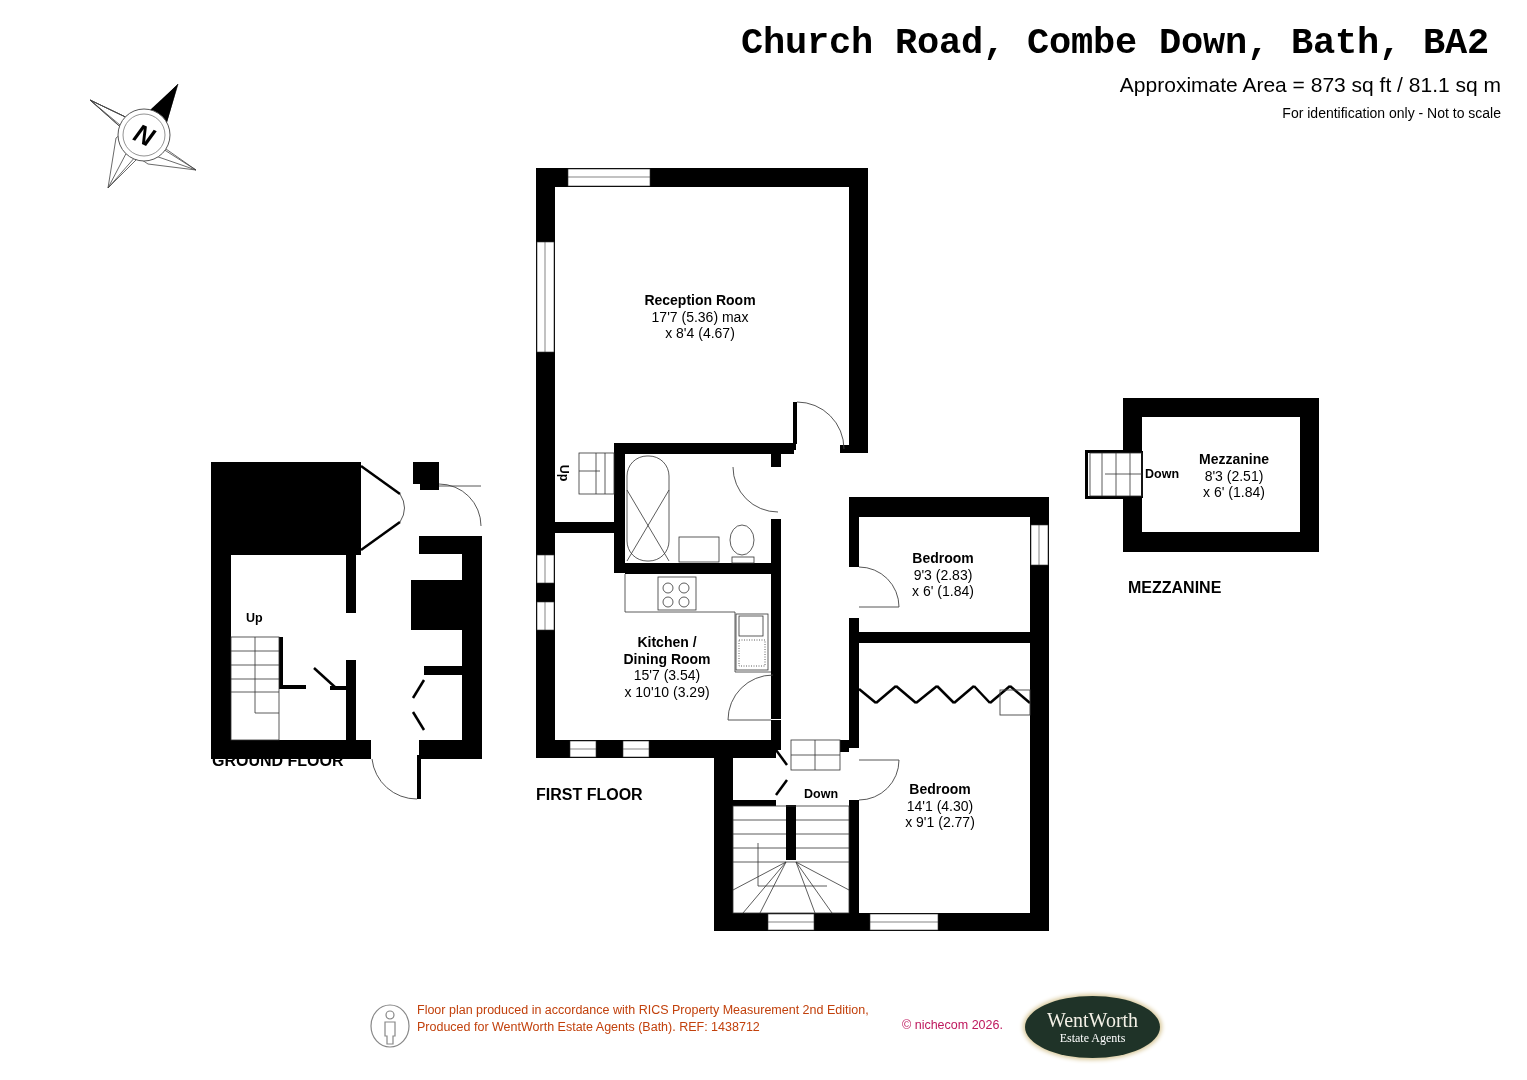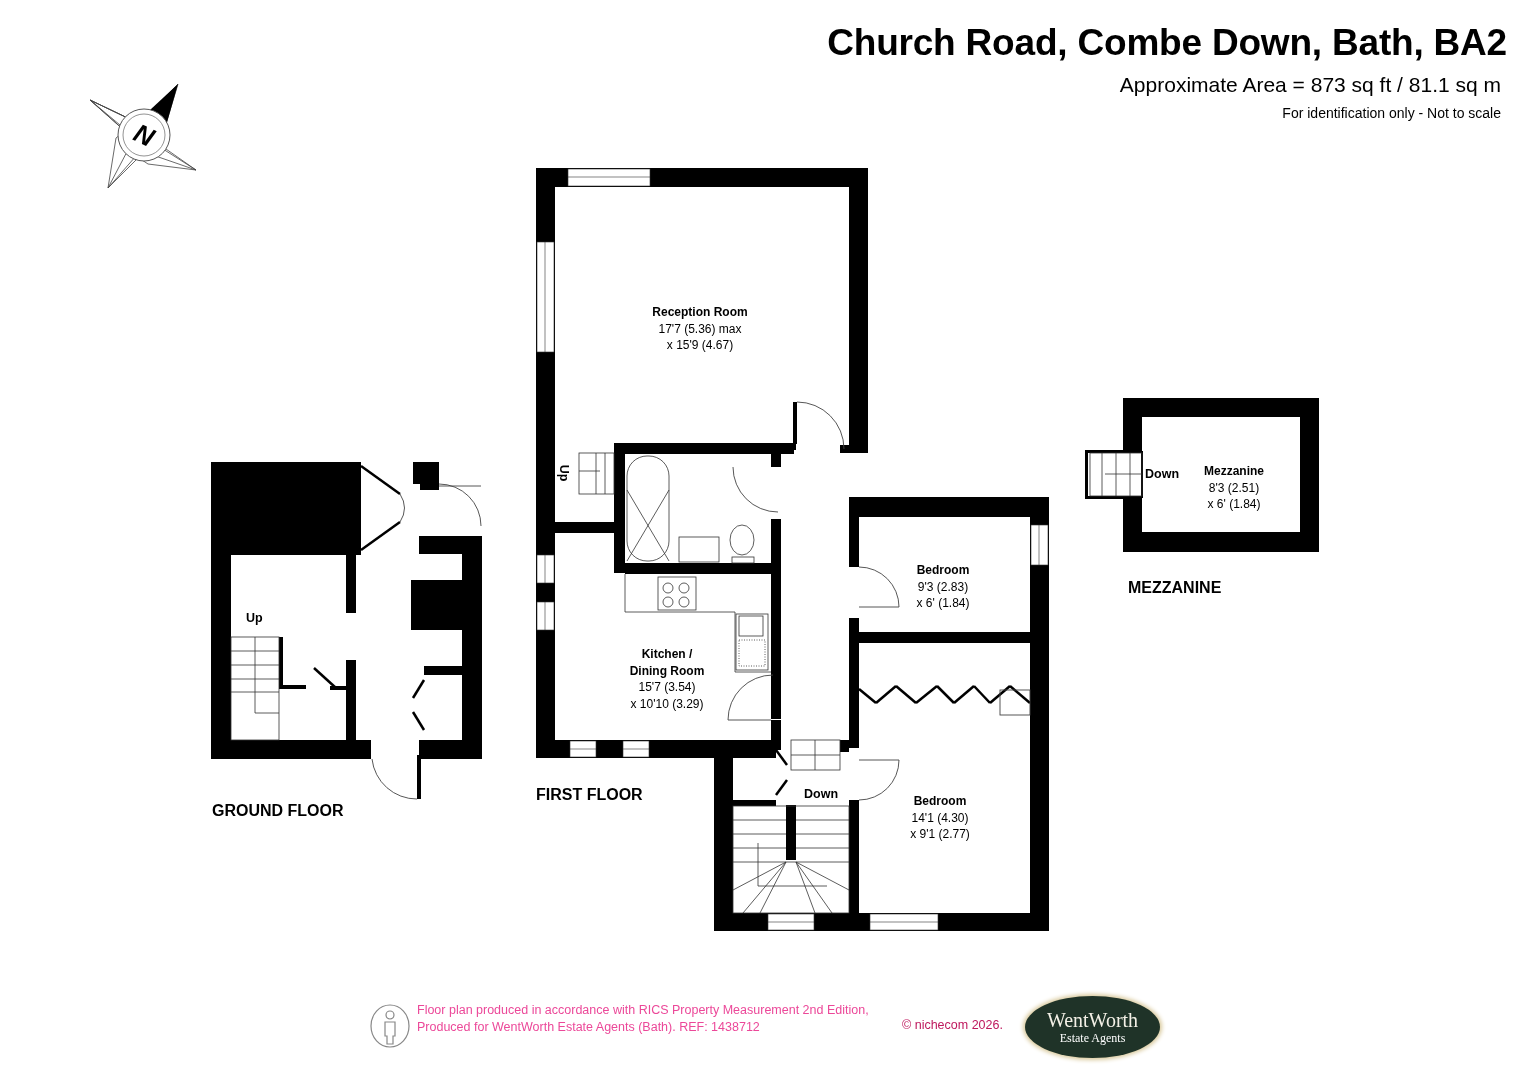--- a/index.html
+++ b/index.html
@@ -1,26 +1,26 @@
 <!DOCTYPE html>
 <html><head>
 <meta charset="utf-8">
 <style>
   html, body { margin: 0; padding: 0; background: #ffffff; }
   body { width: 1527px; height: 1080px; position: relative; overflow: hidden; font-family: "Liberation Sans", sans-serif; color: #000; }
-  .title { position: absolute; right: 20px; top: 22px; font-size: 37px; font-weight: bold; letter-spacing: -0.2px; white-space: nowrap; }
+  .title { position: absolute; right: 38px; top: 22px; font-size: 37px; font-weight: bold; letter-spacing: -0.2px; white-space: nowrap; font-family: Liberation Mono, monospace; }
   .area { position: absolute; right: 26px; top: 73px; font-size: 21px; white-space: nowrap; }
   .disclaimer { position: absolute; right: 26px; top: 105px; font-size: 14px; white-space: nowrap; }
   svg.plan { position: absolute; left: 0; top: 0; }
-  .lbl { position: absolute; text-align: center; line-height: 16.5px; font-size: 12px; white-space: nowrap; transform: translateX(-50%); margin-top: 12px; }
+  .lbl { position: absolute; text-align: center; line-height: 16.5px; font-size: 14px; white-space: nowrap; transform: translateX(-50%); }
   .lbl .nm { font-weight: bold; display: block; }
   .lbl .dm { display: block; }
   .floor { position: absolute; font-weight: bold; font-size: 16px; white-space: nowrap; }
   .small-b { position: absolute; font-weight: bold; font-size: 12.5px; white-space: nowrap; }
-  .footer { position: absolute; left: 417px; top: 1002px; font-size: 12.5px; line-height: 17px; color: #ec4899; white-space: nowrap; }
+  .footer { position: absolute; left: 417px; top: 1002px; font-size: 12.5px; line-height: 17px; color: #c2410c; white-space: nowrap; }
   .copyright { position: absolute; left: 902px; top: 1018px; font-size: 12.5px; color: #be185d; white-space: nowrap; }
   .logo { position: absolute; left: 1025px; top: 996px; width: 135px; height: 62px; border-radius: 50%; background: #1f3328; box-shadow: 0 0 4px 2px #d8c89a; display: flex; flex-direction: column; align-items: center; justify-content: center; }
   .logo .l1 { font-family: "Liberation Serif", serif; color: #f3f0e6; font-size: 20px; line-height: 21px; }
   .logo .l2 { font-family: "Liberation Serif", serif; color: #ffffff; font-size: 12px; line-height: 14px; }
   .ipms { position: absolute; left: 369px; top: 1003px; }
 </style>
 </head>
 <body>
 
 <div class="title">Church Road, Combe Down, Bath, BA2</div>
@@ -211,21 +211,21 @@
     <line x1="1102" y1="453" x2="1102" y2="496"></line>
     <line x1="1116" y1="453" x2="1116" y2="496"></line>
     <line x1="1130" y1="453" x2="1130" y2="496"></line>
     <line x1="1142" y1="474" x2="1105" y2="474"></line>
   </g>
 </svg>
 
 <div class="lbl" style="left:700px;top:292px">
   <span class="nm">Reception Room</span>
   <span class="dm">17'7 (5.36) max</span>
-  <span class="dm">x 15'9 (4.67)</span>
+  <span class="dm">x 8'4 (4.67)</span>
 </div>
 <div class="lbl" style="left:667px;top:634px">
   <span class="nm">Kitchen /</span>
   <span class="nm">Dining Room</span>
   <span class="dm">15'7 (3.54)</span>
   <span class="dm">x 10'10 (3.29)</span>
 </div>
 <div class="lbl" style="left:943px;top:550px">
   <span class="nm">Bedroom</span>
   <span class="dm">9'3 (2.83)</span>
@@ -240,21 +240,21 @@
   <span class="nm">Mezzanine</span>
   <span class="dm">8'3 (2.51)</span>
   <span class="dm">x 6' (1.84)</span>
 </div>
 
 <div class="small-b" style="left:246px;top:611px">Up</div>
 <div class="small-b" style="left:556px;top:466px;transform:rotate(90deg)">Up</div>
 <div class="small-b" style="left:804px;top:787px">Down</div>
 <div class="small-b" style="left:1145px;top:467px">Down</div>
 
-<div class="floor" style="left:212px;top:802px">GROUND FLOOR</div>
+<div class="floor" style="left:212px;top:752px">GROUND FLOOR</div>
 <div class="floor" style="left:536px;top:786px">FIRST FLOOR</div>
 <div class="floor" style="left:1128px;top:579px">MEZZANINE</div>
 
 <svg class="ipms" width="42" height="46" viewBox="0 0 42 46">
   <ellipse cx="21" cy="23" rx="19" ry="21" fill="none" stroke="#888" stroke-width="1.2"></ellipse>
   <circle cx="21" cy="12" r="4" fill="none" stroke="#888" stroke-width="1.2"></circle>
   <path d="M16 19 h10 v14 h-2 v8 h-6 v-8 h-2 z" fill="none" stroke="#888" stroke-width="1.2"></path>
 </svg>
 <div class="footer">
   <div>Floor plan produced in accordance with RICS Property Measurement 2nd Edition,</div>

